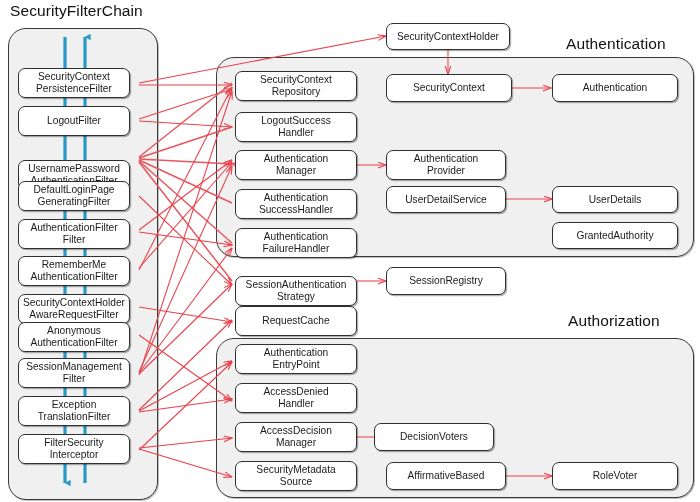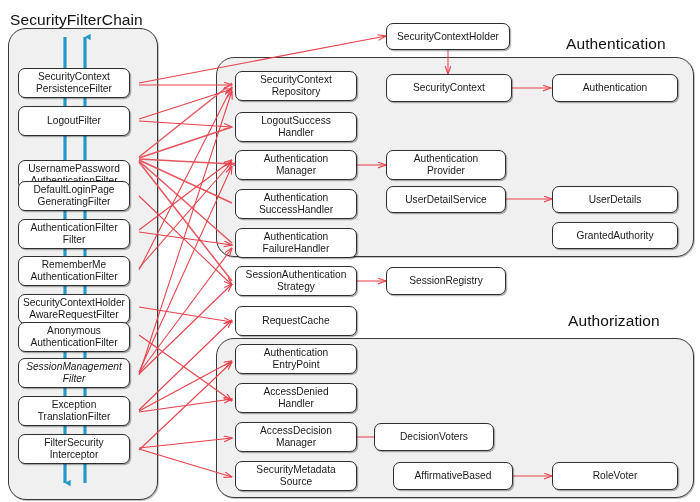--- a/index.html
+++ b/index.html
@@ -19,21 +19,21 @@
     box-sizing:border-box;
     box-shadow:1px 1px 0 rgba(0,0,0,.25);
   }
   .group-title{
     position:absolute;
     font-size:15.5px;
     color:#111;
     white-space:nowrap;
     letter-spacing:.1px;
   }
-  #title-chain{left:10px;top:11px;font-size:15.5px;}
+  #title-chain{left:10px;top:2px;font-size:15.5px;}
 
   
   .node{
     position:absolute;
     background:#ffffff;
     border:1.3px solid #2f2f2f;
     border-radius:7px;
     box-sizing:border-box;
     display:flex;align-items:center;justify-content:center;
     text-align:center;
@@ -160,29 +160,29 @@
   <div class="node" style="left:18px;top:181px;width:112px;height:30px;">DefaultLoginPage
 GeneratingFilter</div>
   <div class="node" style="left:18px;top:219px;width:112px;height:30px;">AuthenticationFilter
 Filter</div>
   <div class="node" style="left:18px;top:256px;width:112px;height:30px;">RememberMe
 AuthenticationFilter</div>
   <div class="node" style="left:18px;top:294px;width:112px;height:30px;">SecurityContextHolder
 AwareRequestFilter</div>
   <div class="node" style="left:18px;top:322px;width:112px;height:30px;">Anonymous
 AuthenticationFilter</div>
-  <div class="node" style="left:18px;top:358px;width:112px;height:30px;font-style:italic;">SessionManagement
+  <div class="node" style="left:18px;top:358px;width:112px;height:30px;">SessionManagement
 Filter</div>
   <div class="node" style="left:18px;top:396px;width:112px;height:30px;">Exception
 TranslationFilter</div>
   <div class="node" style="left:18px;top:434px;width:112px;height:30px;">FilterSecurity
 Interceptor</div>
 
   <div class="node" style="left:386px;top:23px;width:124px;height:27px;">SecurityContextHolder</div>
-  <div class="node" style="left:235px;top:266px;width:122px;height:30px;">SessionAuthentication
+  <div class="node" style="left:235px;top:276px;width:122px;height:30px;">SessionAuthentication
 Strategy</div>
   <div class="node" style="left:235px;top:306px;width:122px;height:30px;">RequestCache</div>
   <div class="node" style="left:386px;top:267px;width:120px;height:28px;">SessionRegistry</div>
 
   <div class="node" style="left:235px;top:71px;width:122px;height:30px;">SecurityContext
 Repository</div>
   <div class="node" style="left:235px;top:112px;width:122px;height:30px;">LogoutSuccess
 Handler</div>
   <div class="node" style="left:235px;top:150px;width:122px;height:30px;">Authentication
 Manager</div>
@@ -203,17 +203,17 @@
   <div class="node" style="left:235px;top:344px;width:122px;height:30px;">Authentication
 EntryPoint</div>
   <div class="node" style="left:235px;top:383px;width:122px;height:30px;">AccessDenied
 Handler</div>
   <div class="node" style="left:235px;top:422px;width:122px;height:30px;">AccessDecision
 Manager</div>
   <div class="node" style="left:235px;top:461px;width:122px;height:30px;">SecurityMetadata
 Source</div>
 
   <div class="node" style="left:374px;top:423px;width:120px;height:28px;">DecisionVoters</div>
-  <div class="node" style="left:386px;top:462px;width:120px;height:28px;margin-left:7px;">AffirmativeBased</div>
+  <div class="node" style="left:386px;top:462px;width:120px;height:28px;">AffirmativeBased</div>
 
   <div class="node" style="left:552px;top:462px;width:126px;height:28px;">RoleVoter</div>
 
 </div>
 
 </body></html>

